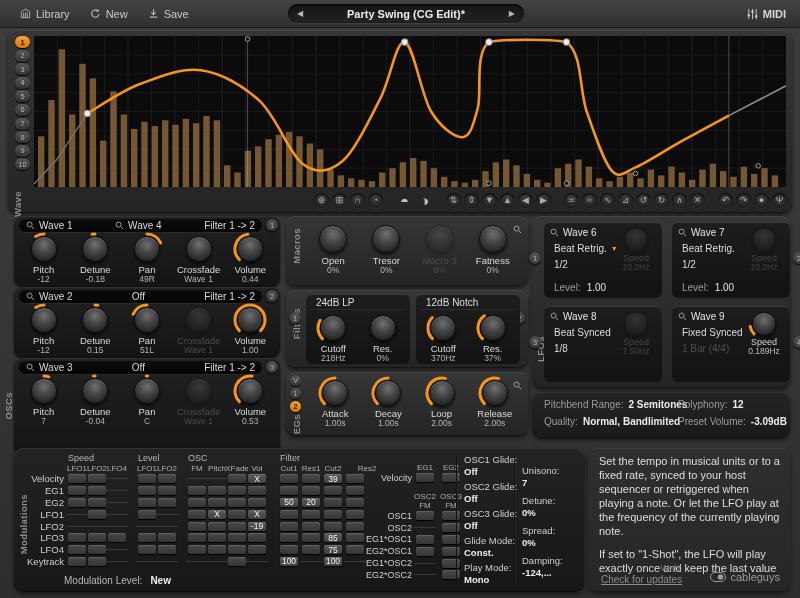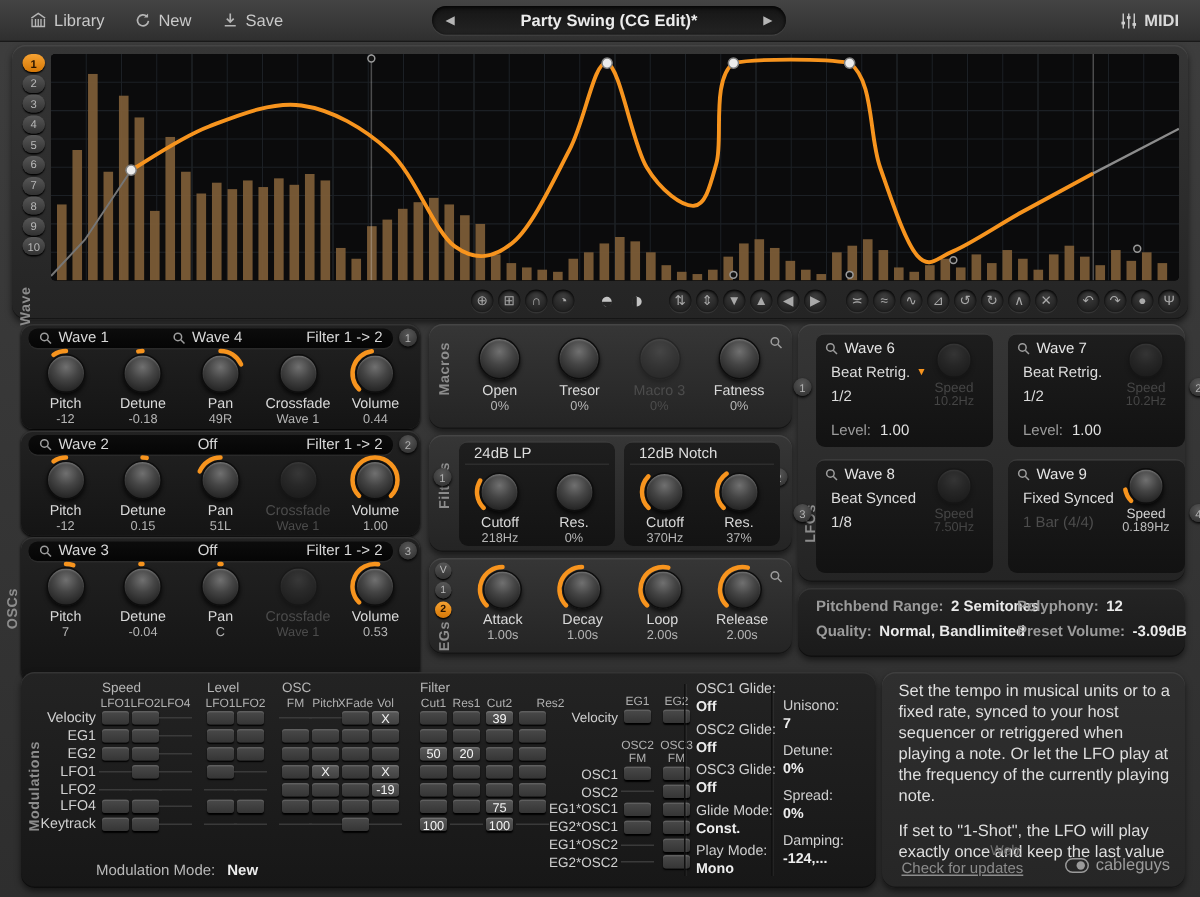--- a/index.html
+++ b/index.html
@@ -88,21 +88,21 @@
   .lfo-level{position:absolute;left:10px;bottom:5px;font-size:10px;color:#9c9c9c;}
   .lfo-level .lv{color:#e2e2e2;margin-left:6px;}
   .lbadge{position:absolute;top:30px;z-index:3;}
   .lbadge.left{left:-15px;}.lbadge.right{right:-15px;}
 
   
   #settings{left:532px;top:392px;width:258px;height:46px;background:linear-gradient(#242424,#1a1a1a);}
   #settingsIn{position:absolute;left:12px;top:7px;right:6px;}
   .srow{display:flex;margin-bottom:6px;font-size:10px;white-space:nowrap;}
   .scell.first{width:134px;flex:none;}
-  .slabel{color:#9b9b9b;margin-right:5px;font-weight:bold;}
+  .slabel{color:#9b9b9b;margin-right:5px;}
   .svalue{color:#eaeaea;font-weight:bold;}
 
   
   #modPanel{left:14px;top:448px;width:570px;height:144px;background:linear-gradient(#232323,#171717);}
   #matrixMain{position:absolute;left:4px;top:5px;}
   .mrow{display:flex;align-items:center;height:11.8px;}
   .mghead,.mchead{height:10px;}
   .mh9{height:9px;}
   .mlabel{width:46px;flex:none;text-align:right;margin-right:4px;font-size:9.5px;color:#cfcfcf;white-space:nowrap;}
   .mlabel.m9{width:50px;font-size:9px;}
@@ -939,20 +939,36 @@
           <div class="mcell mbtn" style="margin-right: 2px;"></div>
           <div class="mcell mbtn" style="margin-right: 2px;"></div>
           <div class="mcell mbtn" style="margin-right: 2px;"></div>
           <div class="mcell mchip" style="margin-right: 14px;">-19</div>
           <div class="mcell mbtn" style="margin-right: 4px;"></div>
           <div class="mcell mbtn" style="margin-right: 4px;"></div>
           <div class="mcell mbtn" style="margin-right: 4px;"></div>
           <div class="mcell mbtn" style="margin-right: 4px;"></div>
         </div>
         <div class="mrow">
+          <div class="mlabel">LFO3</div>
+          <div class="mcell mbtn" style="margin-right: 2px;"></div>
+          <div class="mcell mbtn" style="margin-right: 2px;"></div>
+          <div class="mcell mbtn" style="margin-right: 12px;"></div>
+          <div class="mcell mbtn" style="margin-right: 2px;"></div>
+          <div class="mcell mbtn" style="margin-right: 12px;"></div>
+          <div class="mcell mbtn" style="margin-right: 2px;"></div>
+          <div class="mcell mbtn" style="margin-right: 2px;"></div>
+          <div class="mcell mbtn" style="margin-right: 2px;"></div>
+          <div class="mcell mbtn" style="margin-right: 14px;"></div>
+          <div class="mcell mbtn" style="margin-right: 4px;"></div>
+          <div class="mcell mbtn" style="margin-right: 4px;"></div>
+          <div class="mcell mchip" style="margin-right: 4px;">85</div>
+          <div class="mcell mbtn" style="margin-right: 4px;"></div>
+        </div>
+        <div class="mrow">
           <div class="mlabel">LFO4</div>
           <div class="mcell mbtn" style="margin-right: 2px;"></div>
           <div class="mcell mbtn" style="margin-right: 2px;"></div>
           <div class="mcell mline" style="margin-right: 12px;"></div>
           <div class="mcell mbtn" style="margin-right: 2px;"></div>
           <div class="mcell mbtn" style="margin-right: 12px;"></div>
           <div class="mcell mbtn" style="margin-right: 2px;"></div>
           <div class="mcell mbtn" style="margin-right: 2px;"></div>
           <div class="mcell mbtn" style="margin-right: 2px;"></div>
           <div class="mcell mbtn" style="margin-right: 14px;"></div>
@@ -972,21 +988,21 @@
           <div class="mcell mline" style="margin-right: 2px;"></div>
           <div class="mcell mbtn" style="margin-right: 2px;"></div>
           <div class="mcell mline" style="margin-right: 14px;"></div>
           <div class="mcell mchip" style="margin-right: 4px;">100</div>
           <div class="mcell mline" style="margin-right: 4px;"></div>
           <div class="mcell mchip" style="margin-right: 4px;">100</div>
           <div class="mcell mline" style="margin-right: 4px;"></div>
         </div>
       </div>
     <div class="mmode">
-      <span>Modulation Mode:</span><b>New</b>
+      <span>Modulation Level:</span><b>New</b>
     </div>
     <div id="velMatrix">
         <div class="mrow mh9">
           <div class="mlabel m9"></div>
           <div class="mcell mhead">EG1</div>
           <div class="mcell mhead">EG2</div>
         </div>
         <div class="mrow">
           <div class="mlabel m9">Velocity</div>
           <div class="mcell mbtn"></div>

